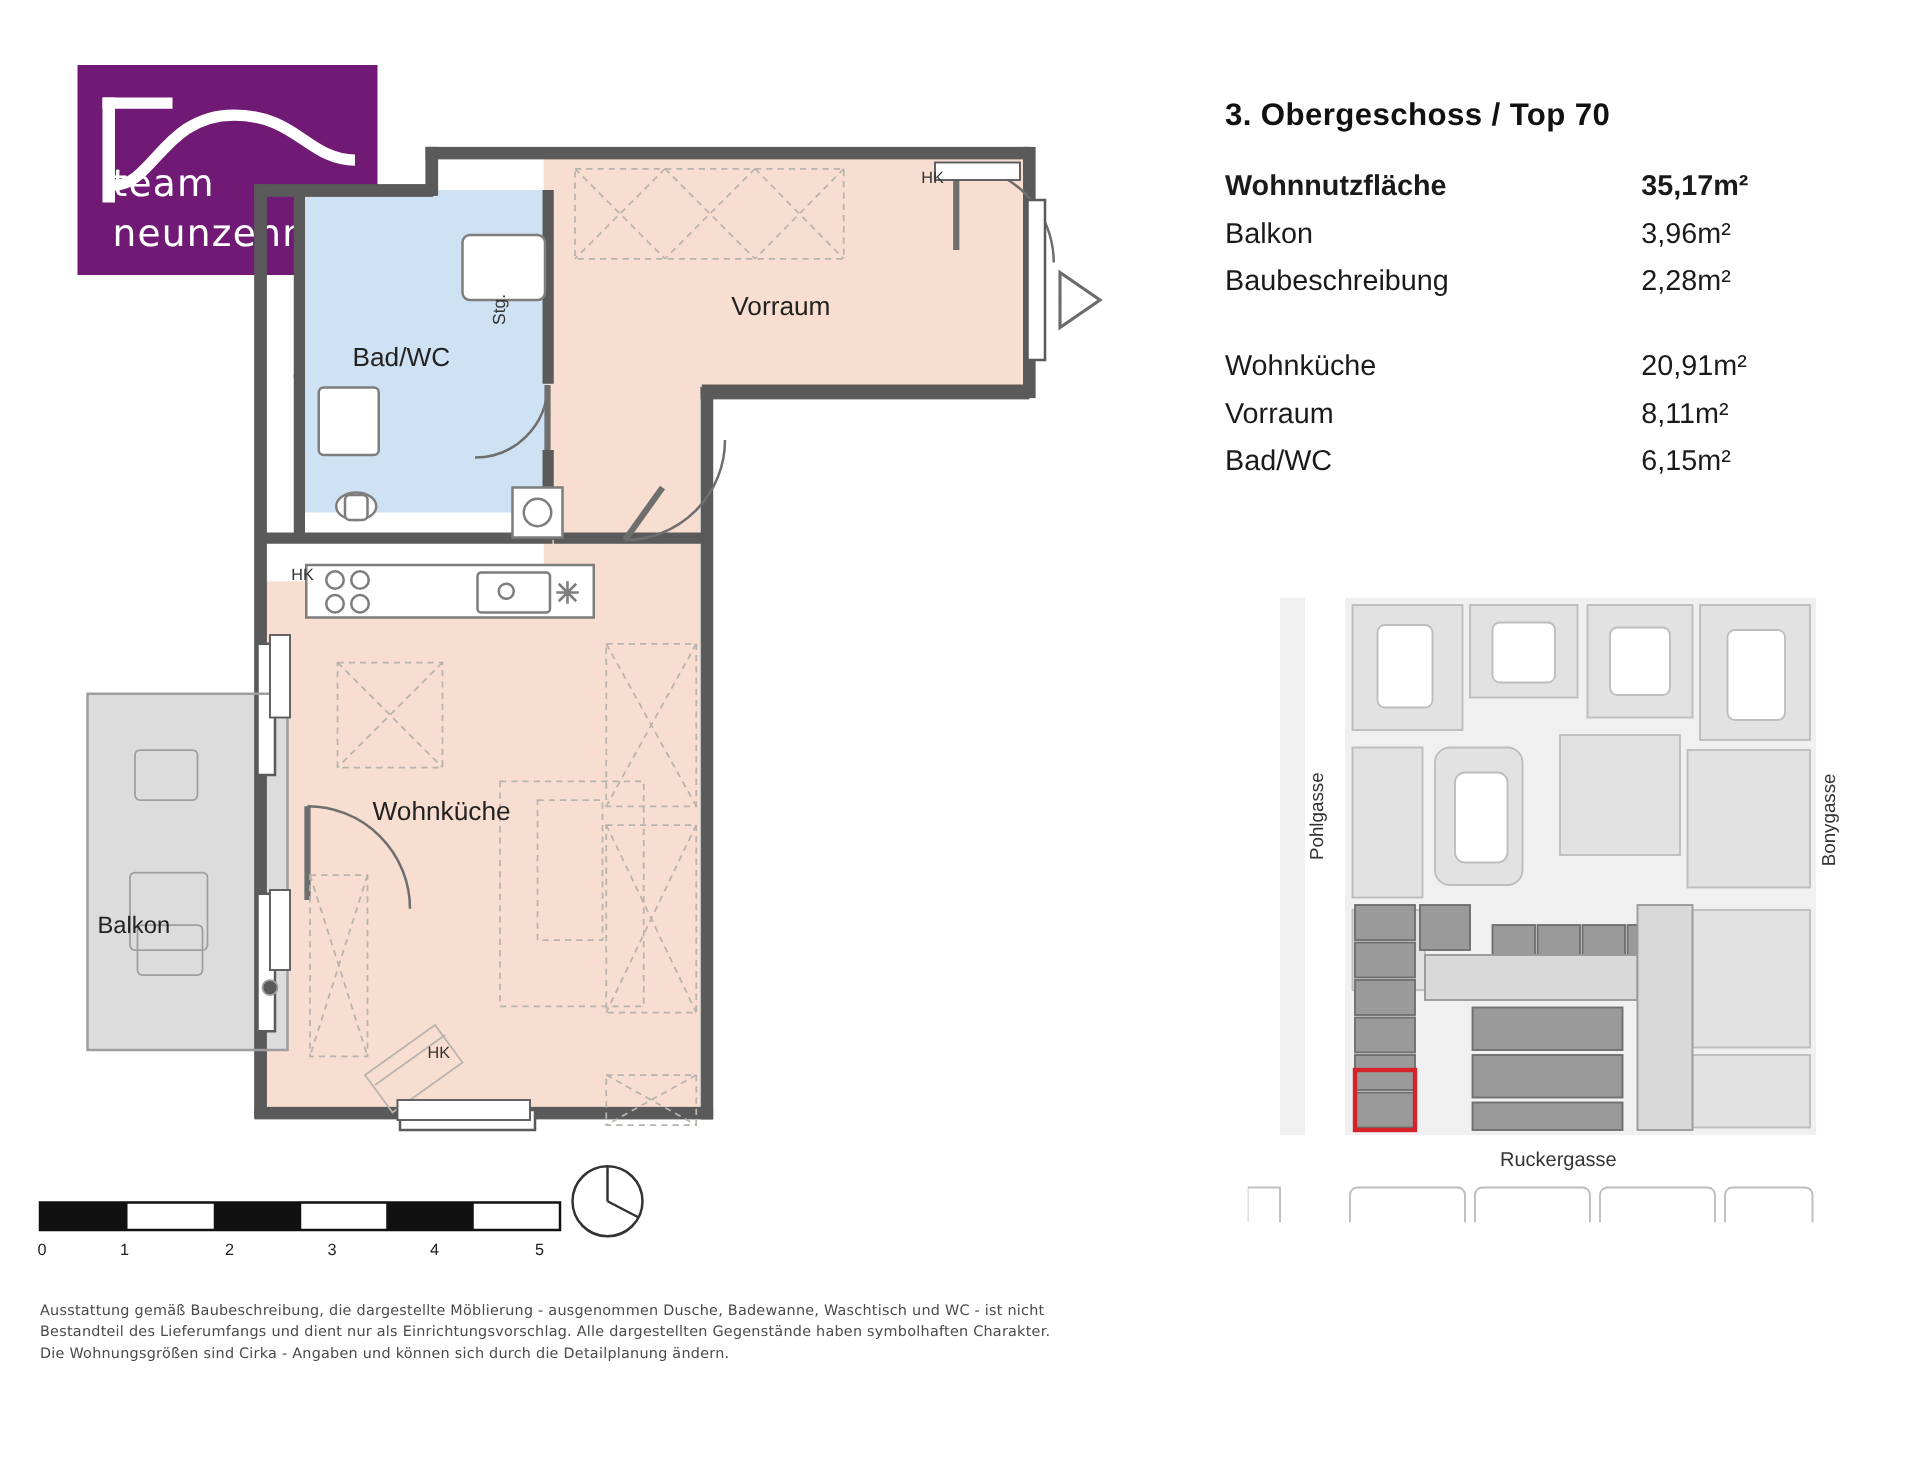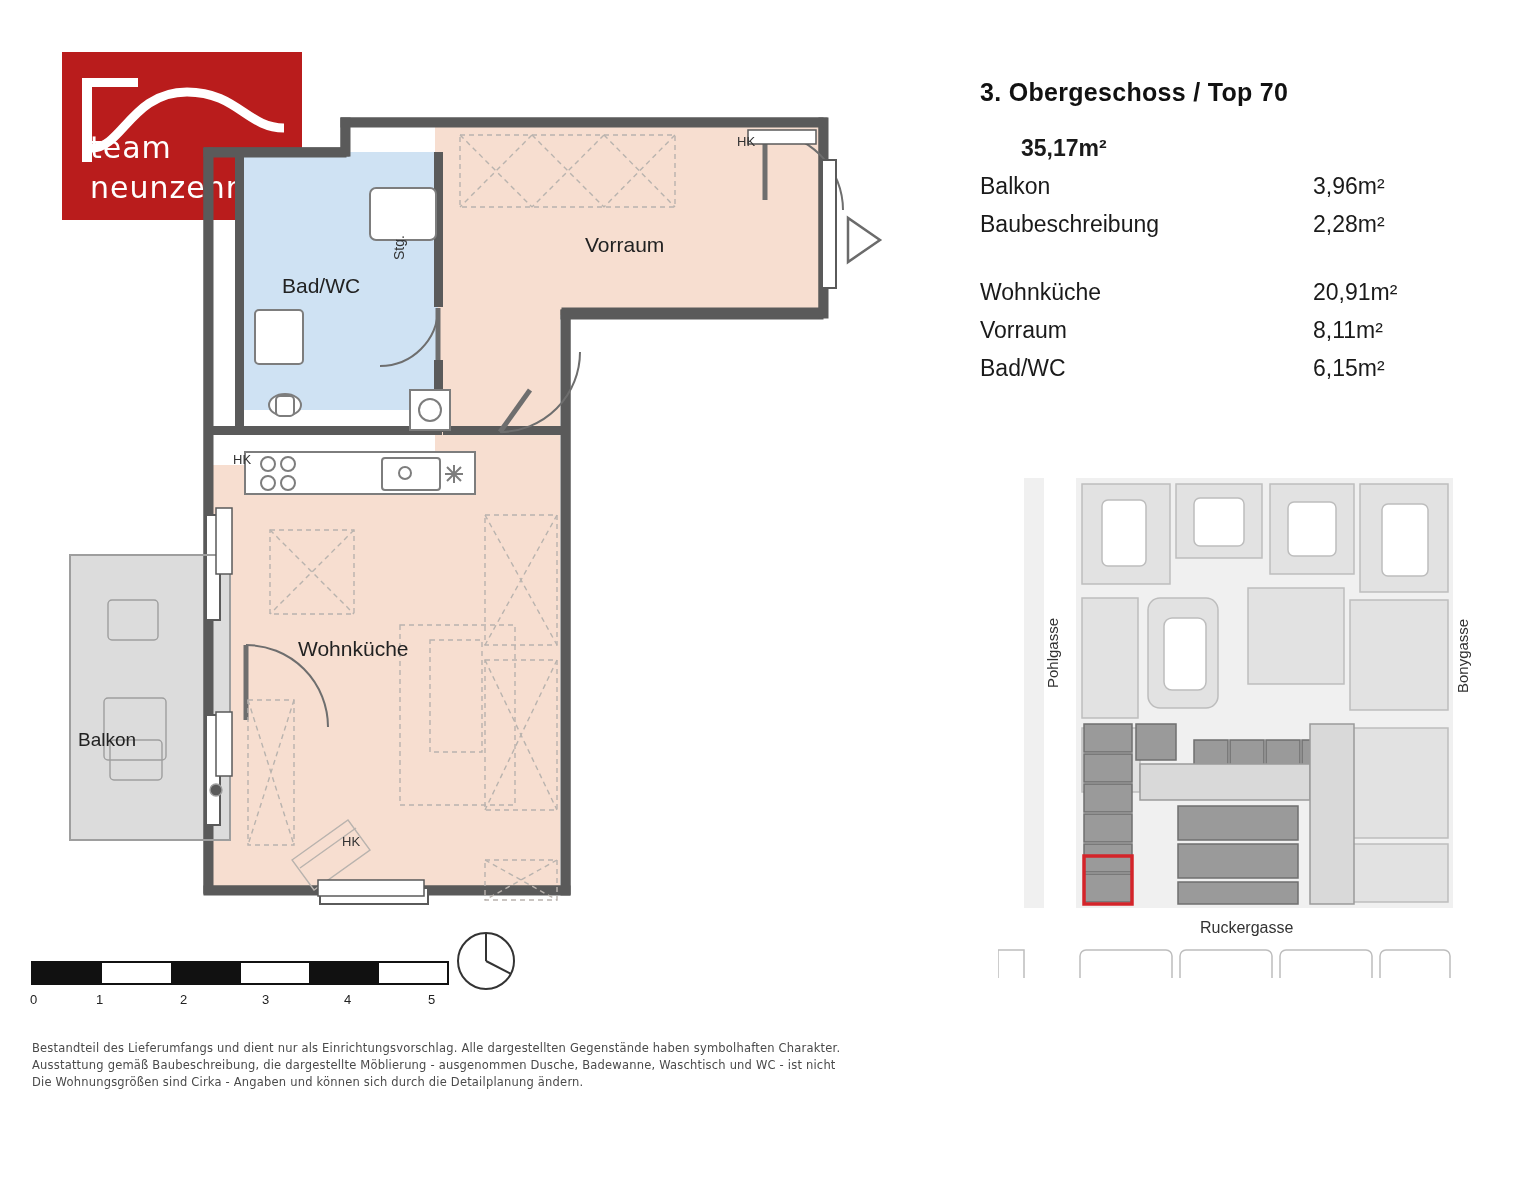--- a/index.html
+++ b/index.html
@@ -16,21 +16,21 @@
     overflow: hidden;
   }
 
   
   .logo {
     position: absolute;
     left: 62px;
     top: 52px;
     width: 240px;
     height: 168px;
-    background: #b91c1c;
+    background: #701a75;
     box-sizing: border-box;
     padding: 0;
   }
   .logo-inner {
     position: absolute;
     inset: 0;
   }
   .logo-text1, .logo-text2 {
     position: absolute;
     left: 28px;
@@ -299,20 +299,21 @@
     <circle cx="31" cy="31" r="28" fill="none" stroke="#333" stroke-width="2"></circle>
     <line x1="31" y1="31" x2="56" y2="44" stroke="#333" stroke-width="2"></line>
     <line x1="31" y1="31" x2="31" y2="3" stroke="#333" stroke-width="2"></line>
   </svg>
 </div>
 
 <div class="info">
   <div class="info-title">3. Obergeschoss / Top 70</div>
 
   <div class="info-row bold">
+    <span class="lbl">Wohnnutzfläche</span>
     <span class="val">35,17m²</span>
   </div>
   <div class="info-row">
     <span class="lbl">Balkon</span>
     <span class="val">3,96m²</span>
   </div>
   <div class="info-row">
     <span class="lbl">Baubeschreibung</span>
     <span class="val">2,28m²</span>
   </div>
@@ -398,16 +399,16 @@
     <rect x="82" y="472" width="92" height="40" rx="6"></rect>
     <rect x="182" y="472" width="92" height="40" rx="6"></rect>
     <rect x="282" y="472" width="92" height="40" rx="6"></rect>
     <rect x="382" y="472" width="70" height="40" rx="6"></rect>
     <rect x="0" y="472" width="26" height="40"></rect>
   </g>
 </svg>
 </div>
 
 <div class="disclaimer">
+  <div>Ausstattung gemäß Baubeschreibung, die dargestellte Möblierung - ausgenommen Dusche, Badewanne, Waschtisch und WC - ist nicht</div>
   <div>Bestandteil des Lieferumfangs und dient nur als Einrichtungsvorschlag. Alle dargestellten Gegenstände haben symbolhaften Charakter.</div>
-  <div>Ausstattung gemäß Baubeschreibung, die dargestellte Möblierung - ausgenommen Dusche, Badewanne, Waschtisch und WC - ist nicht</div>
   <div>Die Wohnungsgrößen sind Cirka - Angaben und können sich durch die Detailplanung ändern.</div>
 </div>
 
 </body></html>

